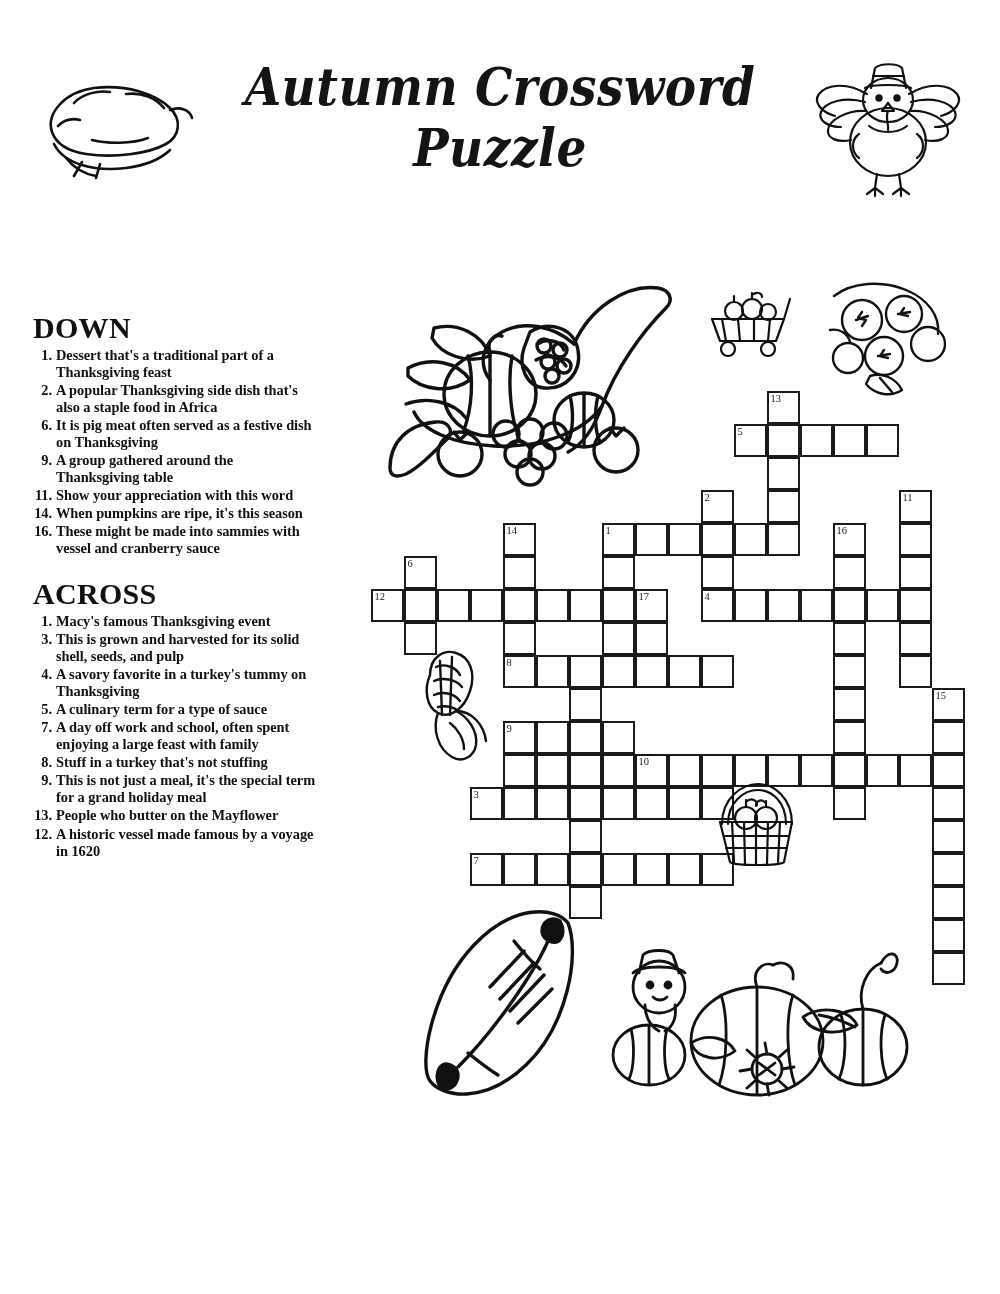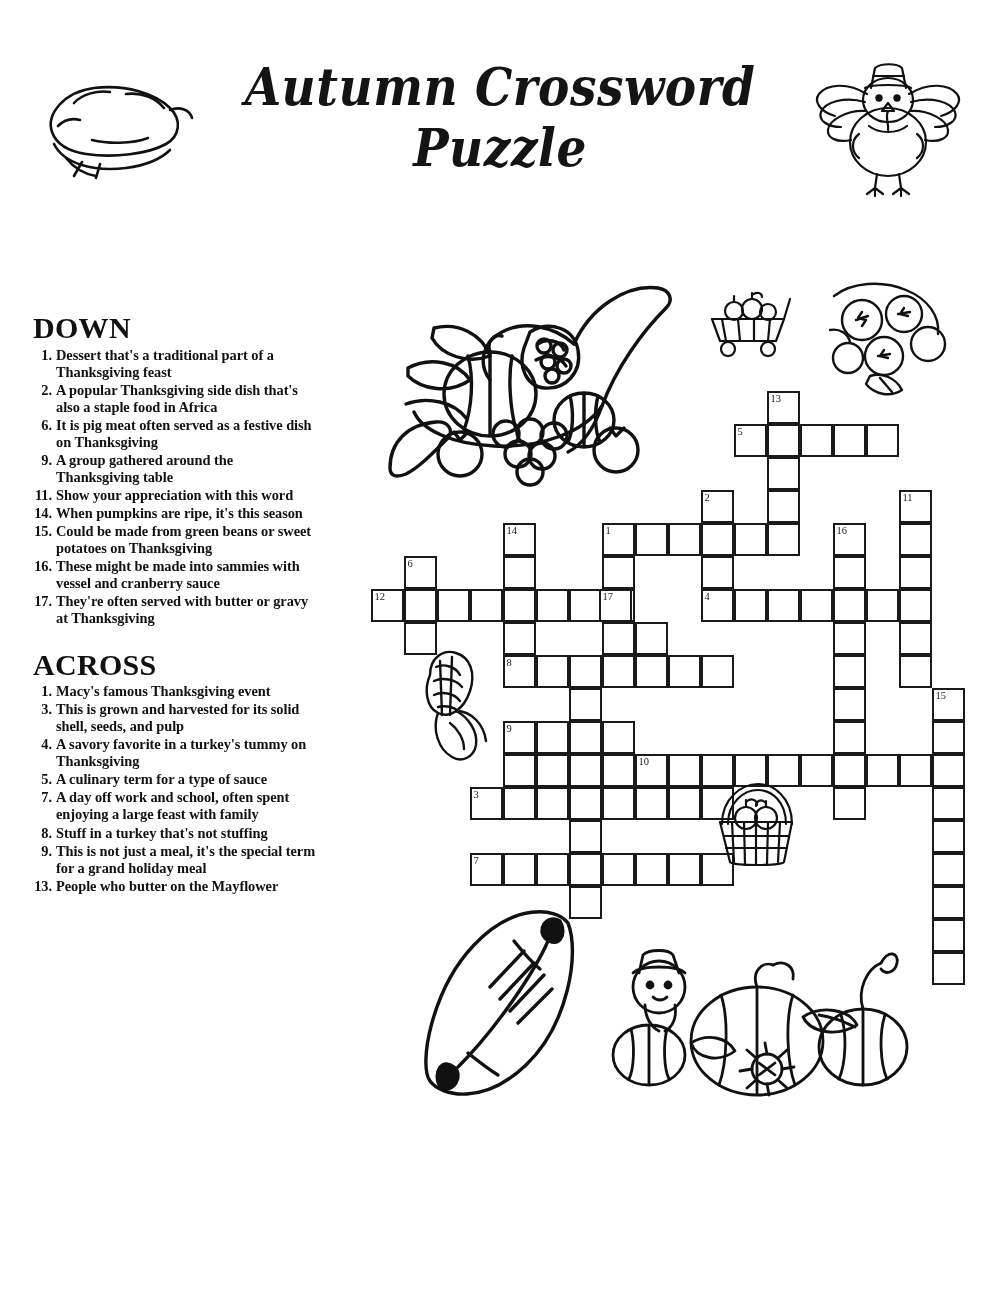--- a/index.html
+++ b/index.html
@@ -164,30 +164,22 @@
       </li>
       <li class="clue-item">
         <span class="clue-num">11.</span>
         <span class="clue-text">Show your appreciation with this word</span>
       </li>
       <li class="clue-item">
         <span class="clue-num">14.</span>
         <span class="clue-text">When pumpkins are ripe, it's this season</span>
       </li>
       <li class="clue-item">
-        <span class="clue-num">15.</span>
-        <span class="clue-text">Could be made from green beans or sweet potatoes on Thanksgiving</span>
-      </li>
-      <li class="clue-item">
         <span class="clue-num">16.</span>
         <span class="clue-text">These might be made into sammies with vessel and cranberry sauce</span>
-      </li>
-      <li class="clue-item">
-        <span class="clue-num">17.</span>
-        <span class="clue-text">They're often served with butter or gravy at Thanksgiving</span>
       </li>
     </ul>
 
   <div class="across-block">
     <h2 class="clue-head">ACROSS</h2>
     <ul class="clue-list" id="across-list">
         <li class="clue-item">
           <span class="clue-num">1.</span>
           <span class="clue-text">Macy's famous Thanksgiving event</span>
         </li>
@@ -211,20 +203,24 @@
           <span class="clue-num">8.</span>
           <span class="clue-text">Stuff in a turkey that's not stuffing</span>
         </li>
         <li class="clue-item">
           <span class="clue-num">9.</span>
           <span class="clue-text">This is not just a meal, it's the special term for a grand holiday meal</span>
         </li>
         <li class="clue-item">
           <span class="clue-num">13.</span>
           <span class="clue-text">People who butter on the Mayflower</span>
+        </li>
+        <li class="clue-item">
+          <span class="clue-num">12.</span>
+          <span class="clue-text">A historic vessel made famous by a voyage in 1620</span>
         </li>
       </ul>
   </div>
 </div>
 
 <div class="grid-wrap" id="grid-wrap">
     <div class="cell" style="left: 767px; top: 391px;">
       <span class="cnum">13</span>
     </div>
     <div class="cell" style="left: 734px; top: 424px;">
@@ -268,21 +264,21 @@
     <div class="cell" style="left: 371px; top: 589px;">
       <span class="cnum">12</span>
     </div>
     <div class="cell" style="left: 404px; top: 589px;"></div>
     <div class="cell" style="left: 437px; top: 589px;"></div>
     <div class="cell" style="left: 470px; top: 589px;"></div>
     <div class="cell" style="left: 503px; top: 589px;"></div>
     <div class="cell" style="left: 536px; top: 589px;"></div>
     <div class="cell" style="left: 569px; top: 589px;"></div>
     <div class="cell" style="left: 602px; top: 589px;"></div>
-    <div class="cell" style="left: 599px; top: 589px;">
+    <div class="cell" style="left: 635px; top: 589px;">
       <span class="cnum">17</span>
     </div>
     <div class="cell" style="left: 701px; top: 589px;">
       <span class="cnum">4</span>
     </div>
     <div class="cell" style="left: 734px; top: 589px;"></div>
     <div class="cell" style="left: 767px; top: 589px;"></div>
     <div class="cell" style="left: 800px; top: 589px;"></div>
     <div class="cell" style="left: 833px; top: 589px;"></div>
     <div class="cell" style="left: 866px; top: 589px;"></div>

